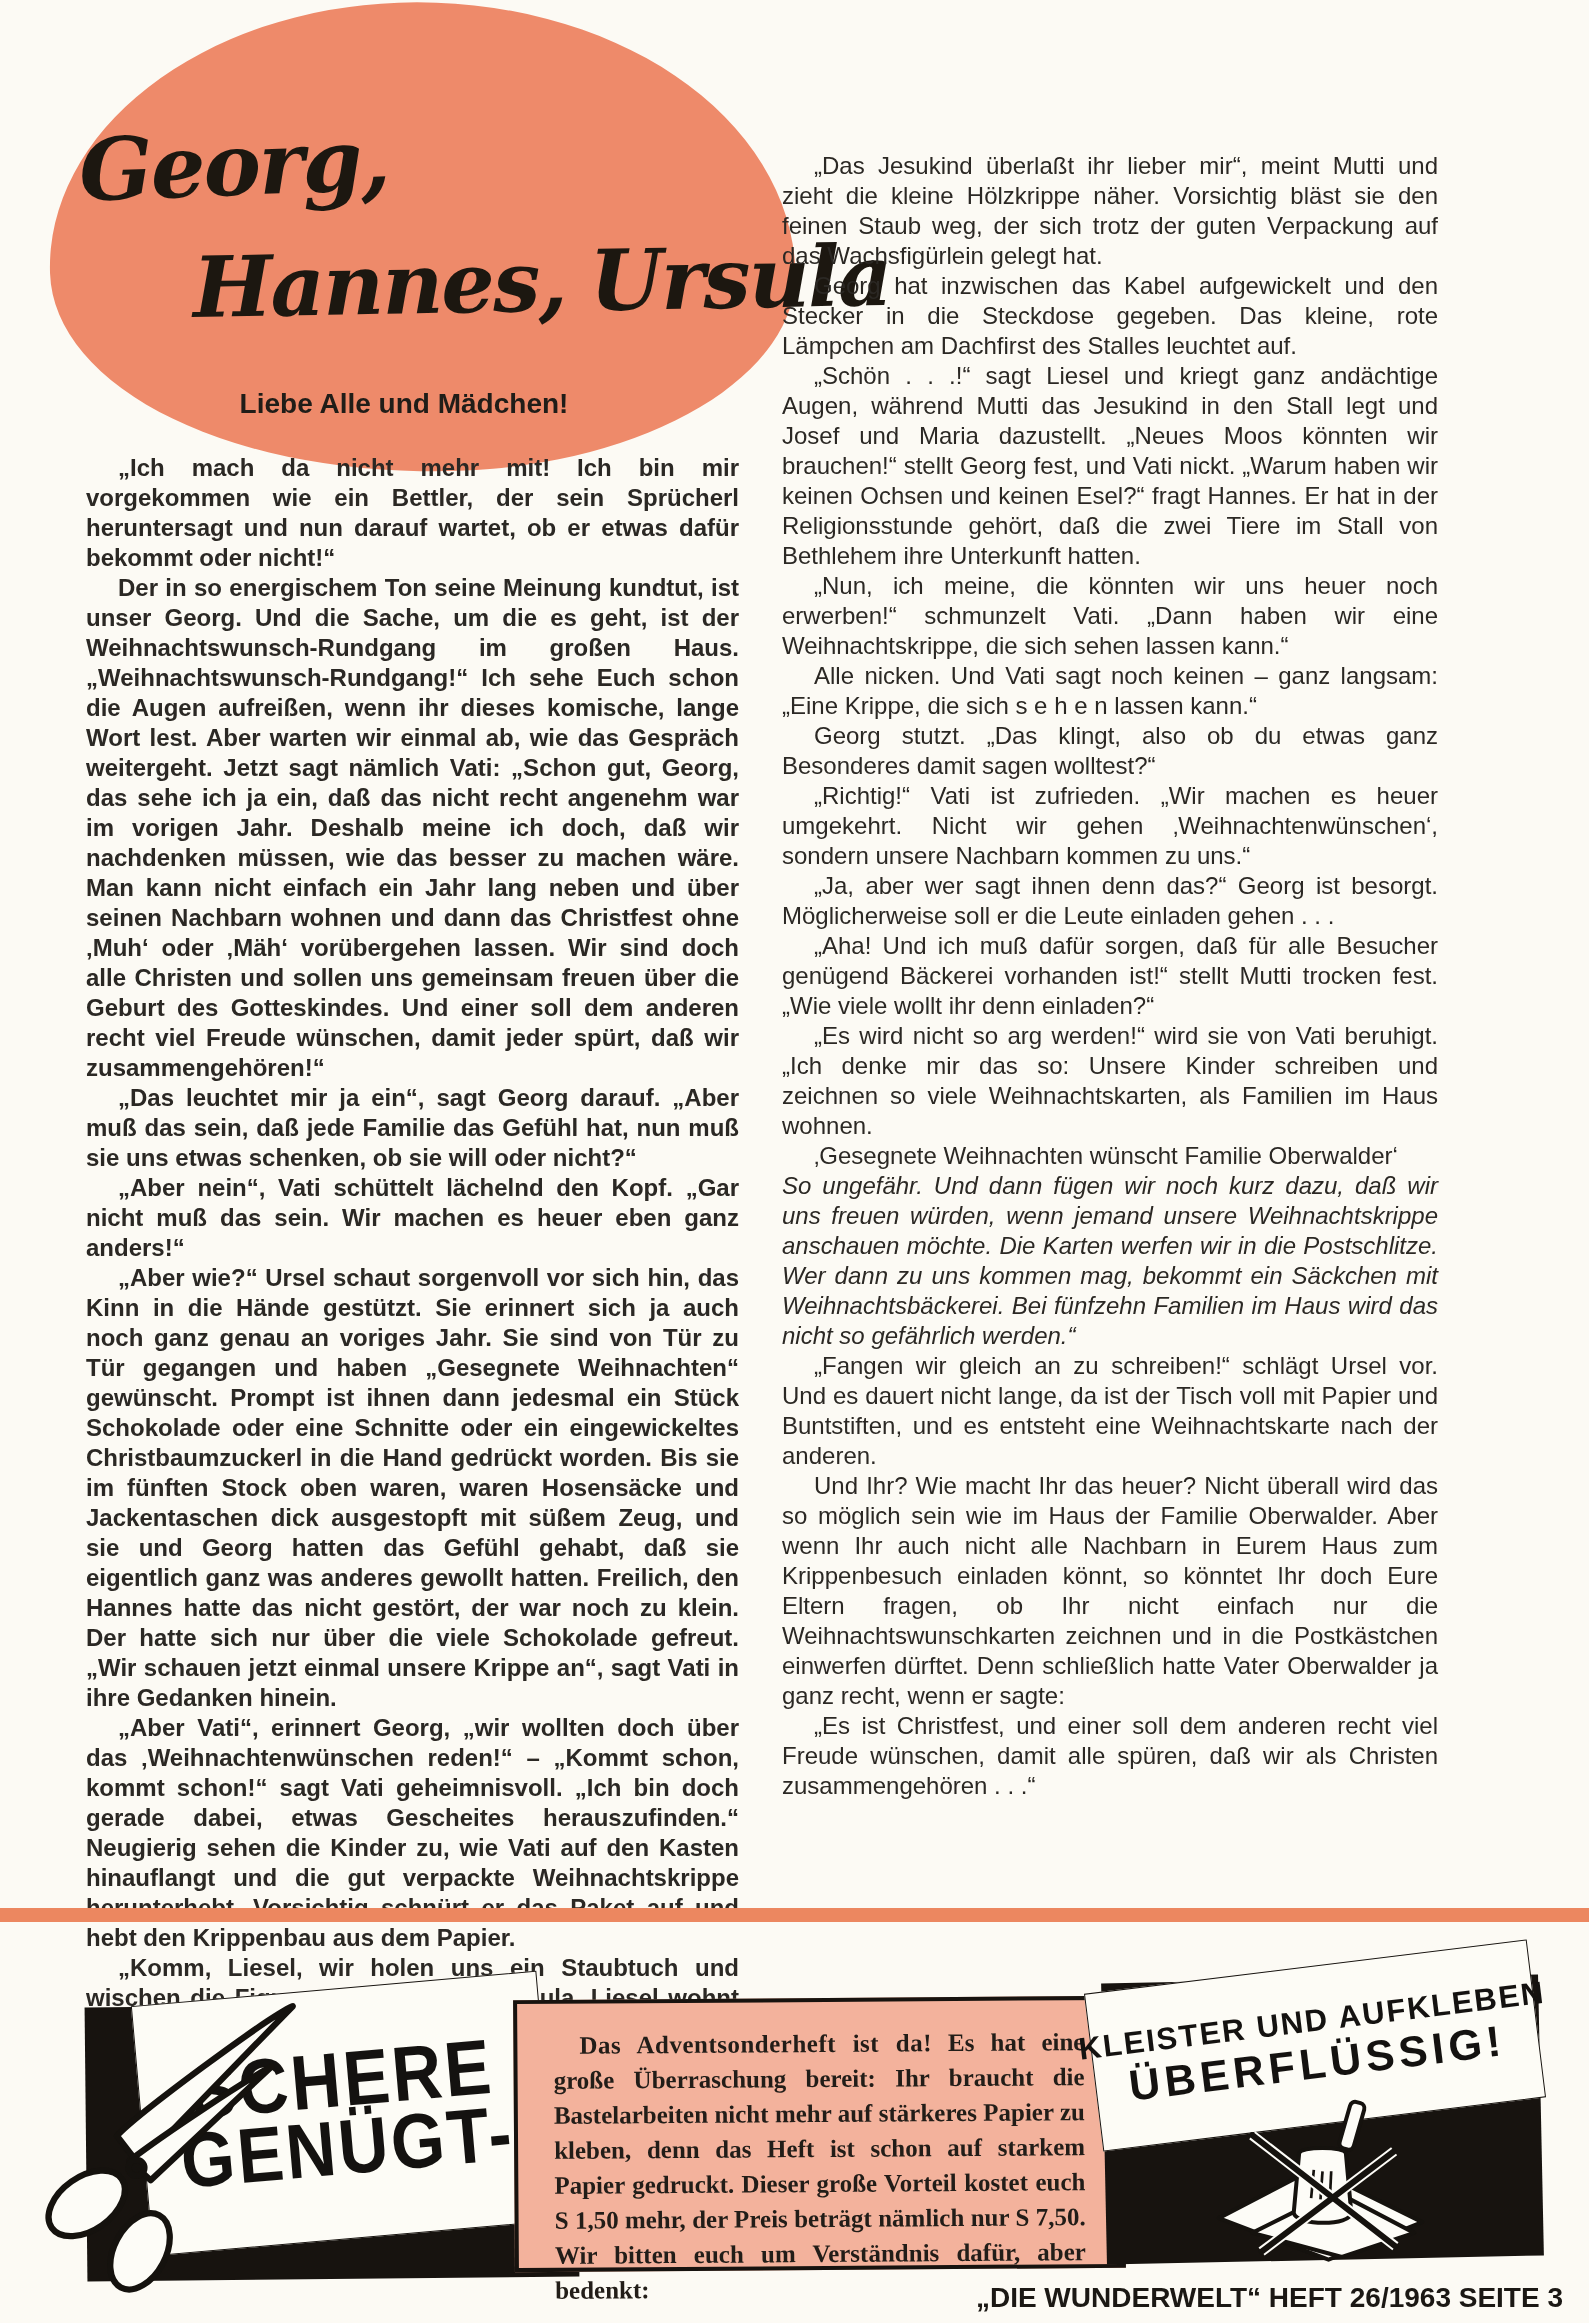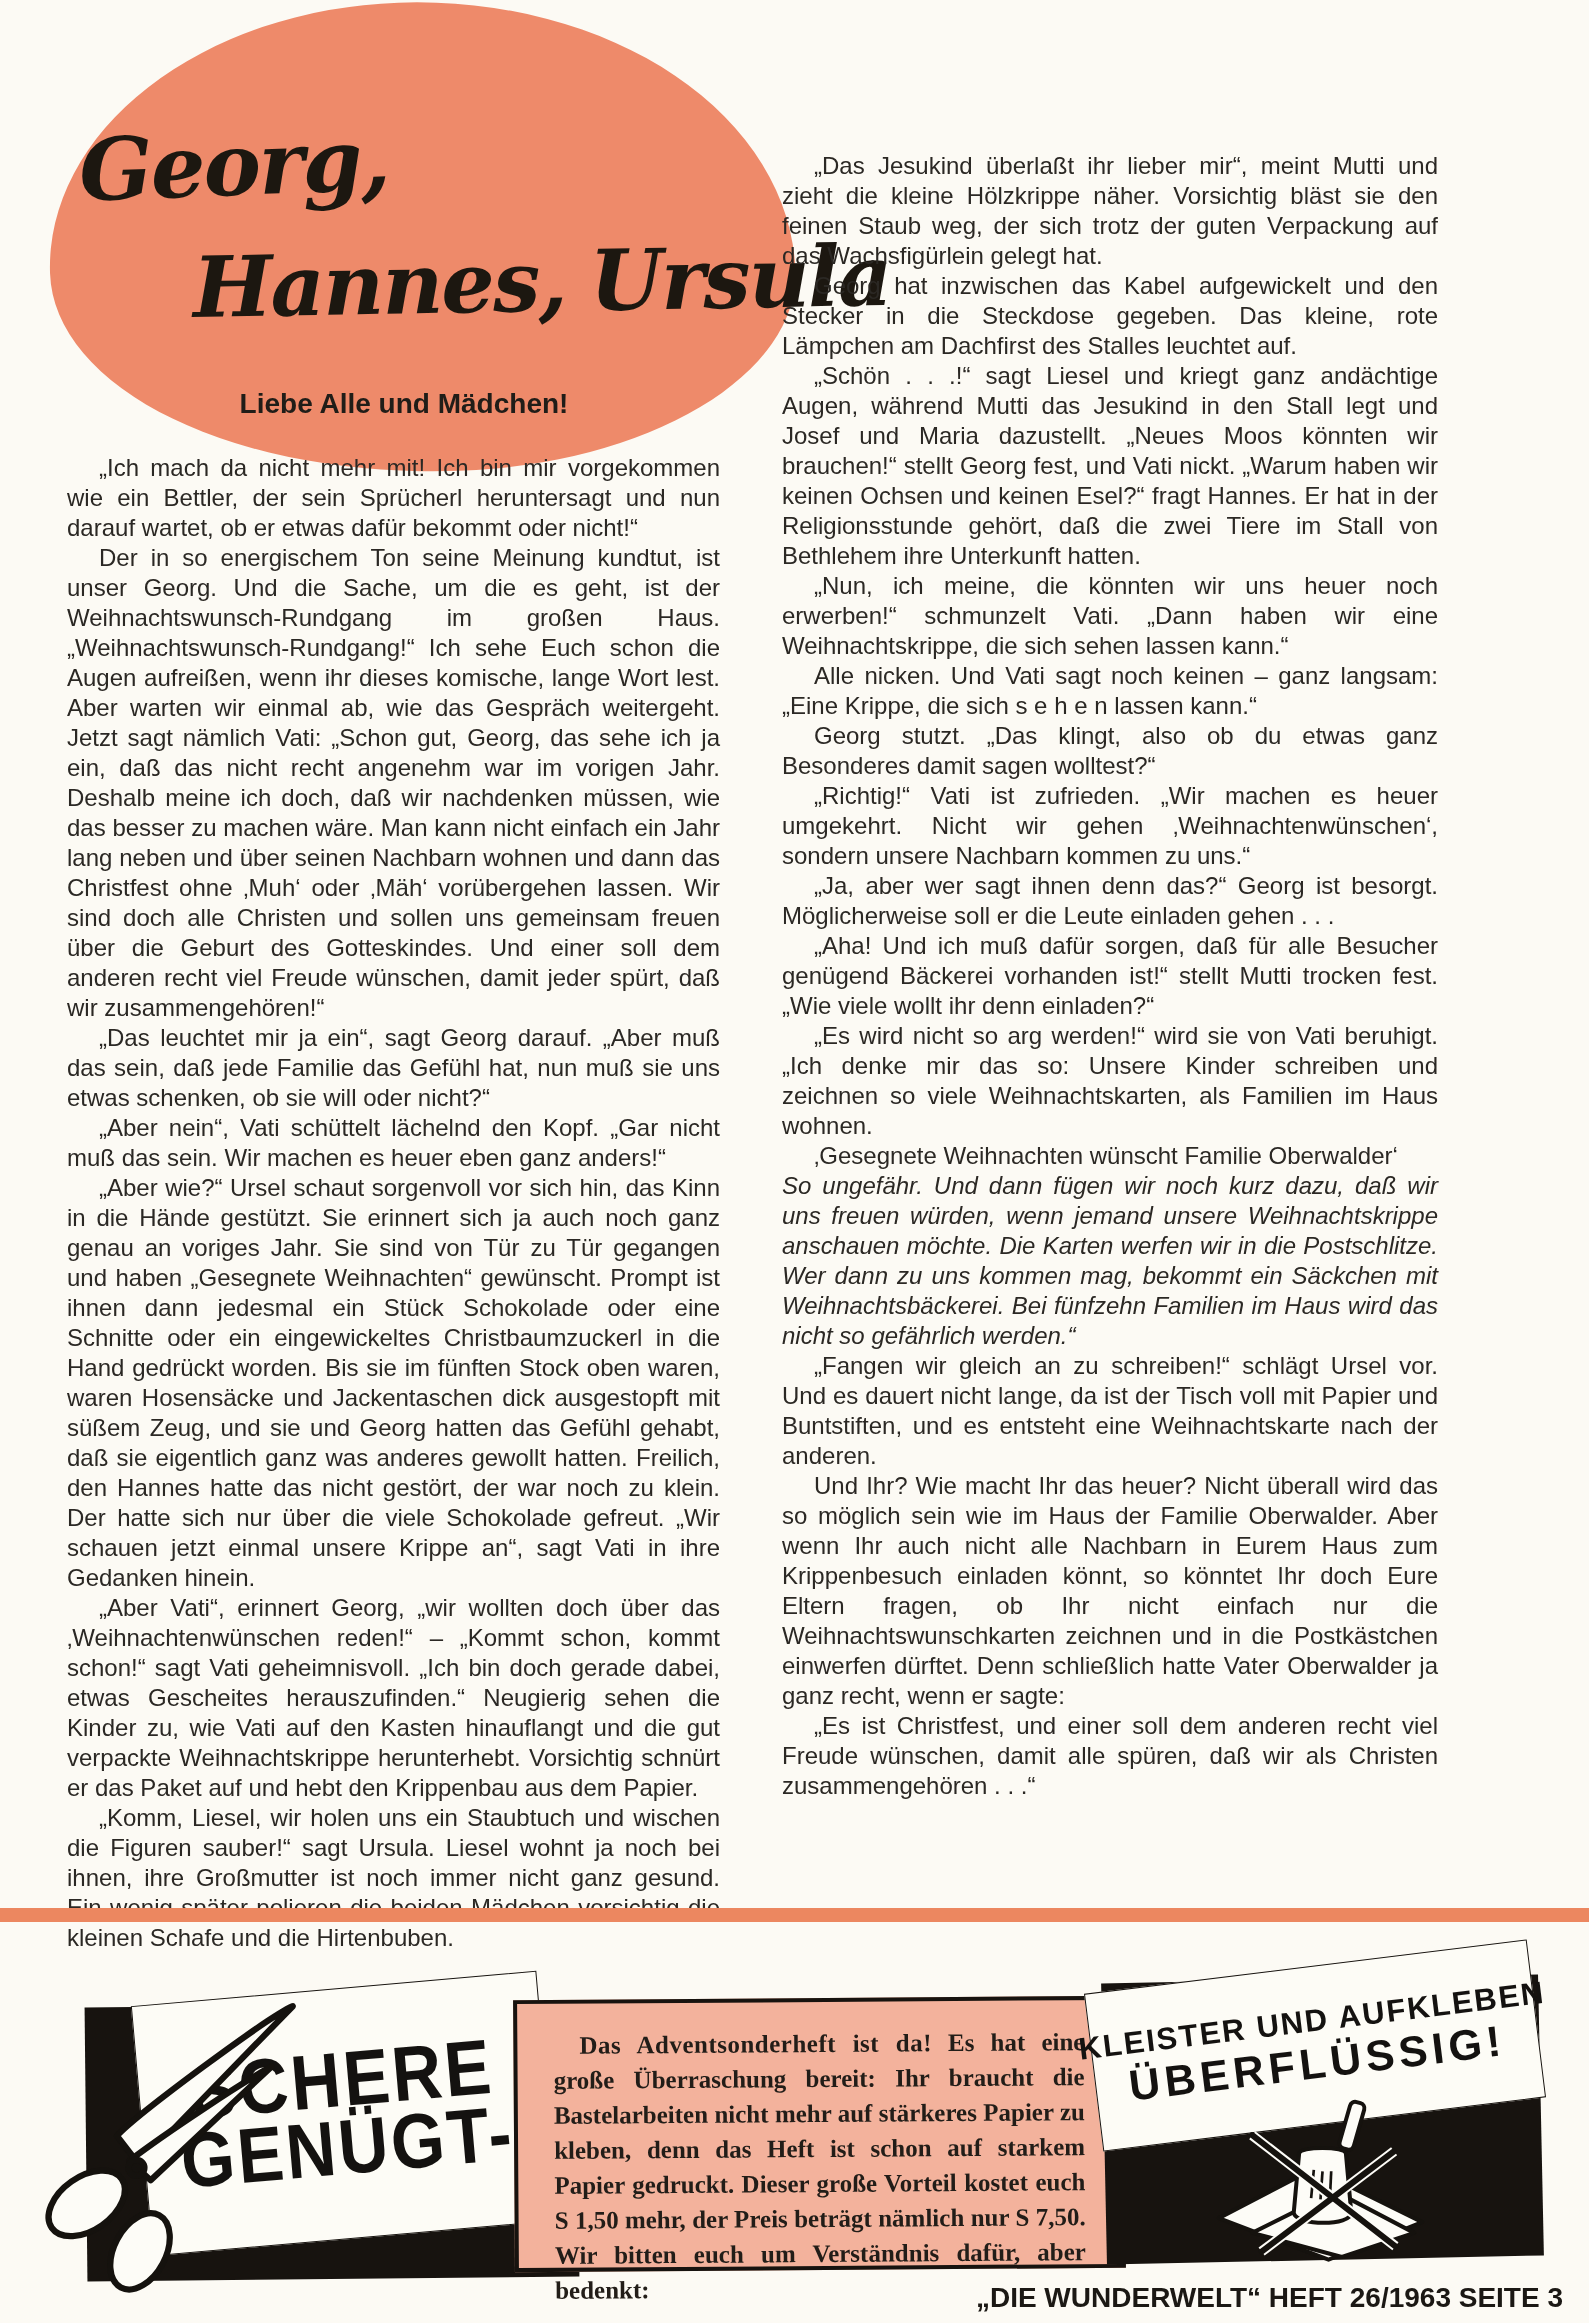--- a/index.html
+++ b/index.html
@@ -25,21 +25,21 @@
   .name-line2 .gap{display:inline-block;width:24px;}
   .greeting{
     position:absolute;left:77px;top:388px;width:654px;margin:0;
     text-align:center;font-size:28px;font-weight:bold;color:#201d18;
   }
   
   .col{
     position:absolute;font-size:24px;line-height:30px;
     text-align:justify;color:#2b2824;
   }
-  .col-left{left:67px;top:453px;width:653px;}
+  .col-left{left:86px;top:453px;width:653px;font-weight:bold;}
   .col-right{left:782px;top:139px;width:656px;margin-top:12px;}
   .col p.para{margin:0;text-indent:32px;}
   .col p.para.flush{text-indent:0;font-style:italic;}
   
   .rule{position:absolute;left:0;top:1908px;width:1589px;height:14px;background:#ec8760;}
   
   .ad-left-box{
     position:absolute;left:86px;top:2005px;width:492px;height:274px;
     background:#17130f;transform:rotate(-0.6deg);
   }

